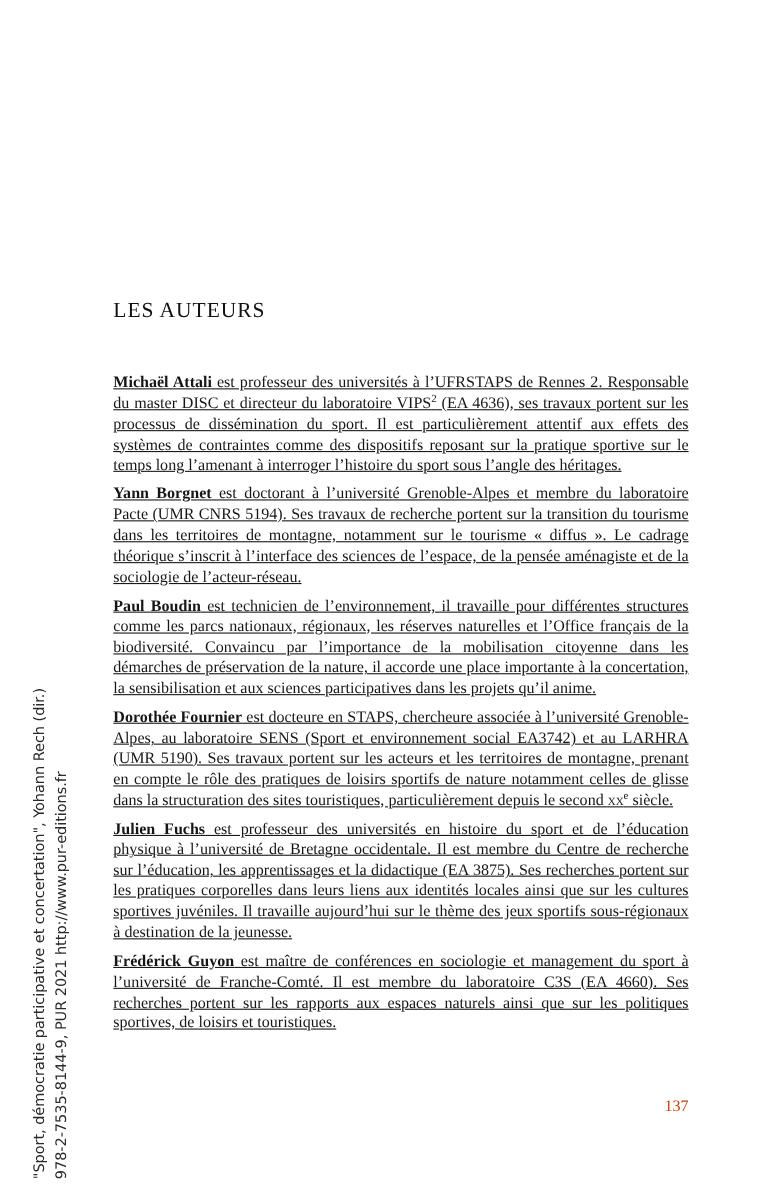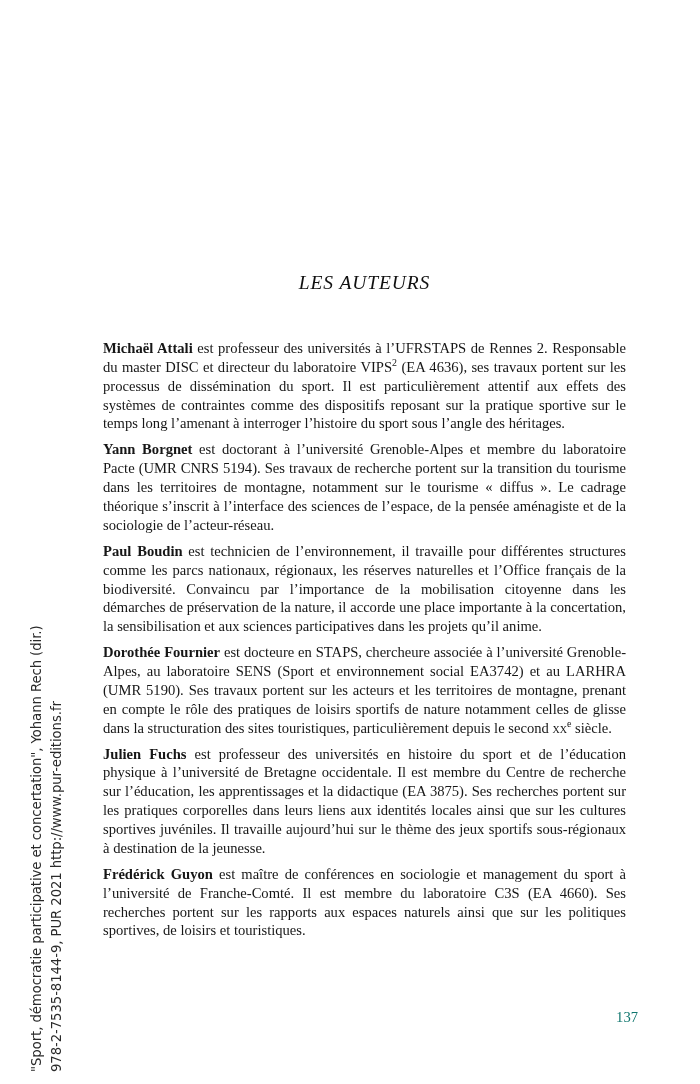--- a/index.html
+++ b/index.html
@@ -46,34 +46,33 @@
     top: 0;
     width: 523px;
     height: 1084px;
   }
 
   #page-title {
     position: absolute;
     top: 272px;
     left: 0;
     width: 523px;
-    text-align: center;
     font-size: 19.5px;
     letter-spacing: 0.9px;
     font-weight: normal;
     margin: 0;
     color: #111111;
-    font-style: italic;
   }
 
   #authors-list {
     position: absolute;
     top: 339px;
     left: 0;
     width: 523px;
+    text-decoration: underline;
   }
 
   .author-entry {
     font-size: 14.6px;
     line-height: 18.85px;
     text-align: justify;
     text-justify: inter-word;
     margin: 0 0 7.2px 0;
     hyphens: manual;
     color: #161616;
@@ -91,26 +90,25 @@
   }
 
   .smallcaps {
     font-variant: small-caps;
     text-transform: lowercase;
   }
 
   #page-number {
     position: absolute;
     top: 998px;
-    left: 12px;
+    left: 0;
     width: 523px;
     text-align: right;
     font-size: 14.6px;
-    color: #0f766e;
-    margin-top: 11px;
+    color: #c2410c;
   }
 </style>
 </head>
 <body>
 
 <div id="watermark-strip">
   <div class="vert-line" id="watermark-line-1">"Sport, démocratie participative et concertation", Yohann Rech (dir.)</div>
   <div class="vert-line" id="watermark-line-2">978-2-7535-8144-9, PUR 2021 http://www.pur-editions.fr</div>
 </div>
 

